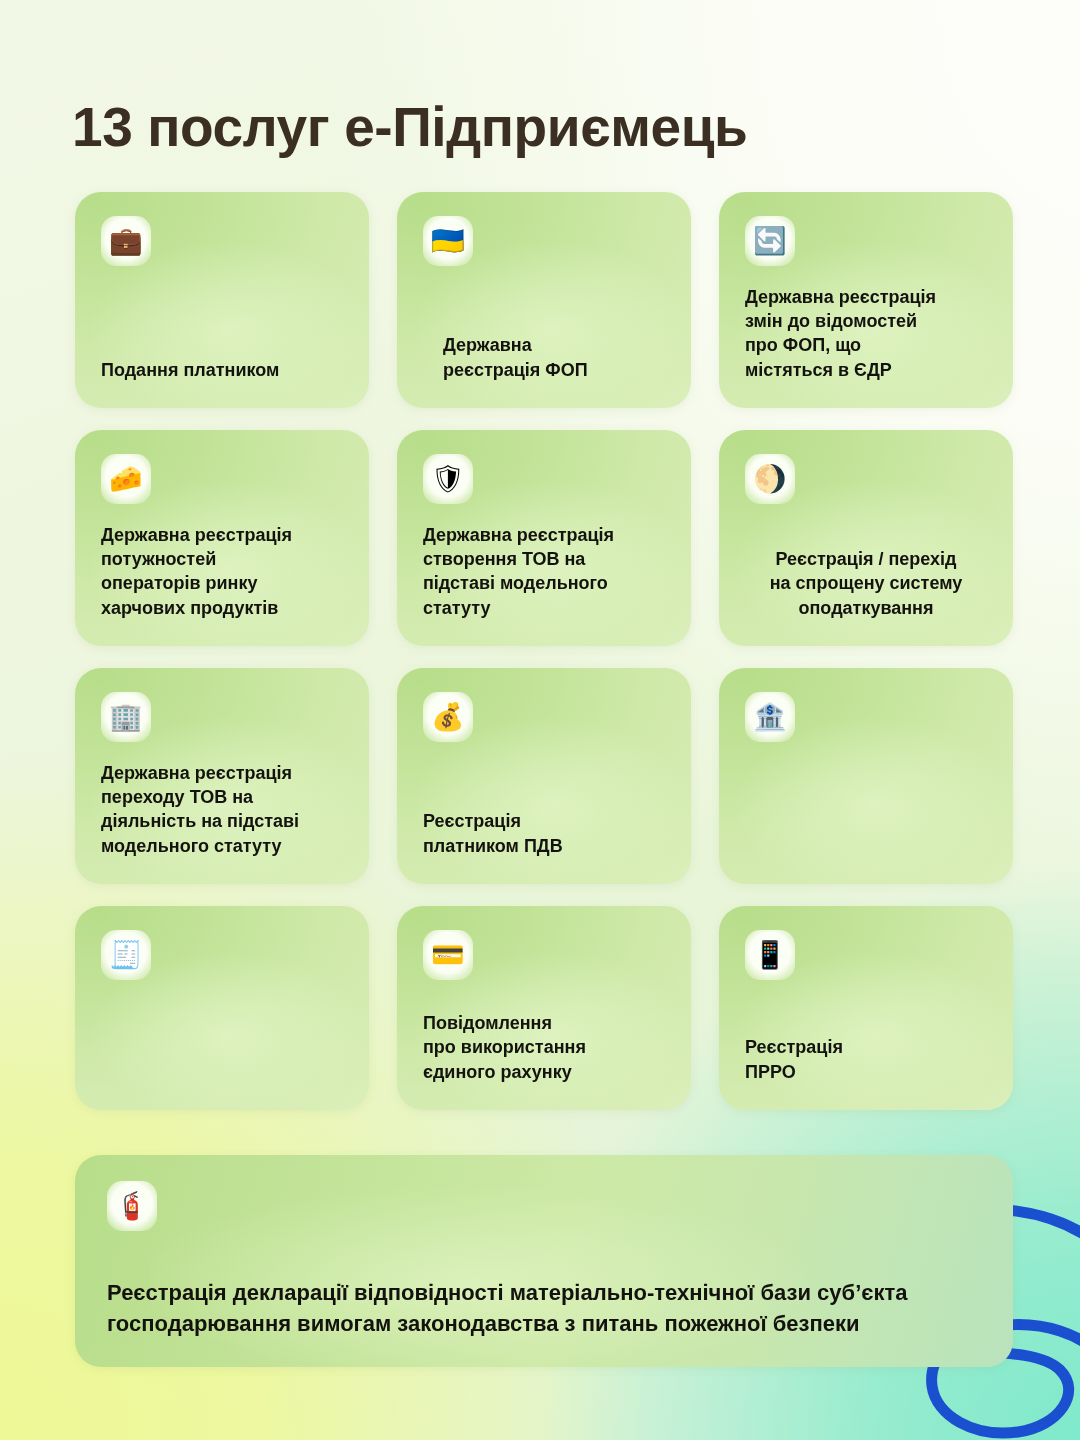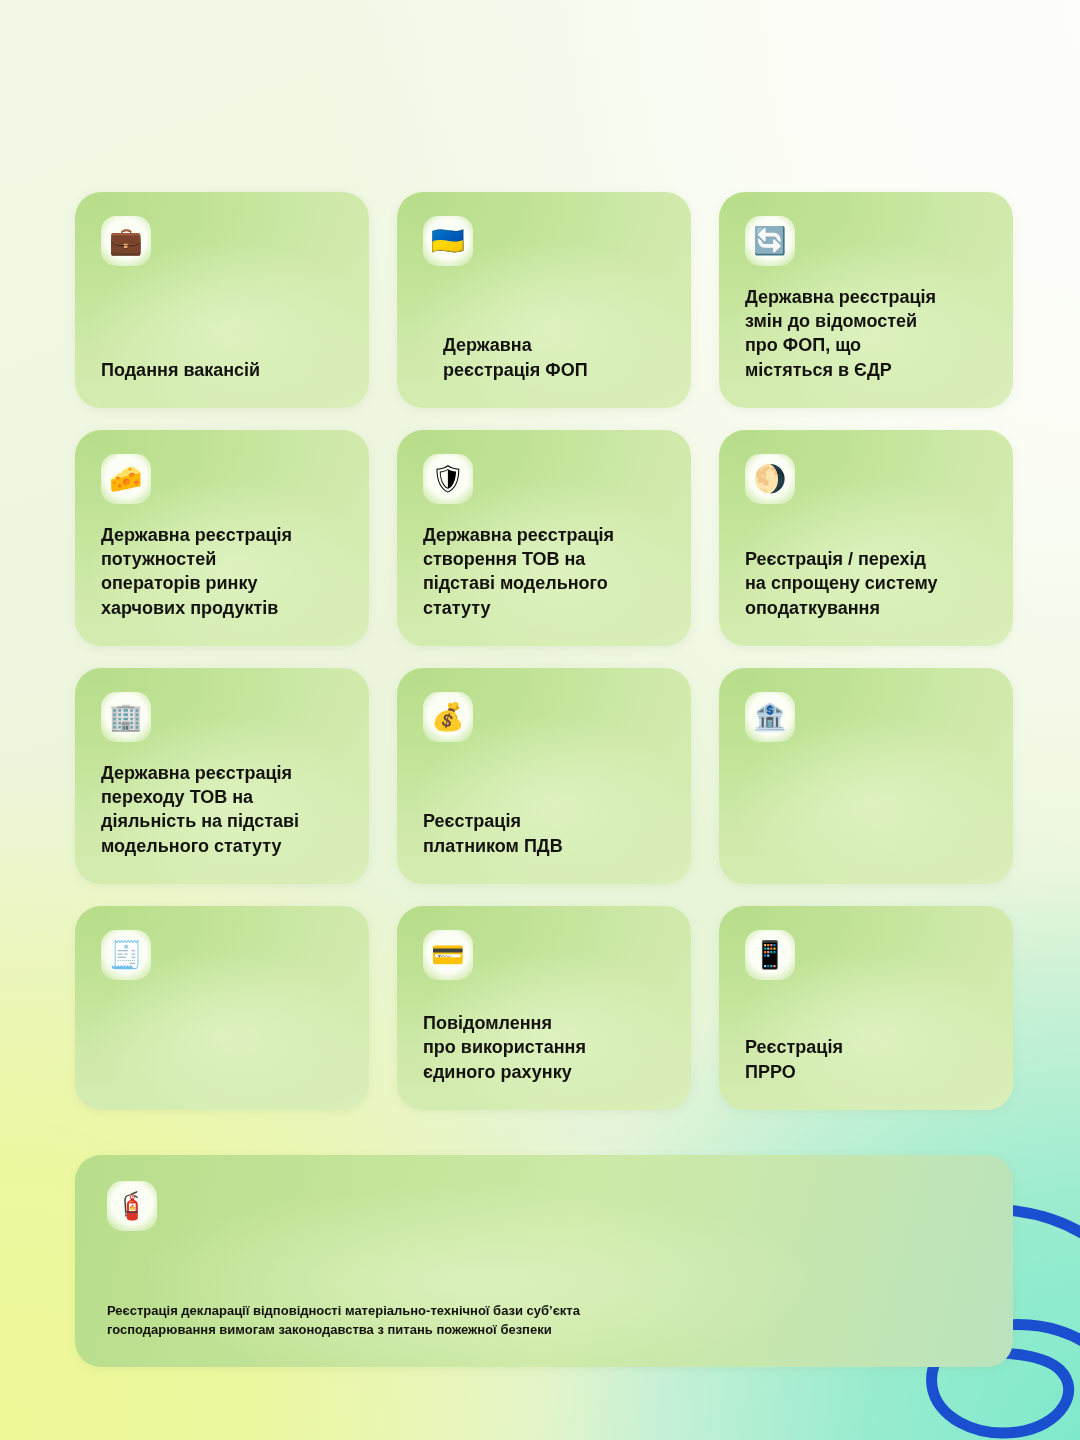--- a/index.html
+++ b/index.html
@@ -135,39 +135,40 @@
     content: "";
     position: absolute;
     left: 8%;
     top: 10%;
     width: 86%;
     height: 100%;
     background: radial-gradient(52% 56% at 40% 50%, rgba(226,245,198,0.7) 0%, rgba(226,245,198,0.2) 58%, rgba(226,245,198,0) 82%);
     pointer-events: none;
   }
   #wide-card .card-text {
-    font-size: 13px;
+    font-size: 22px;
     line-height: 1.42;
   }
 </style>
 </head>
 <body>
 
 <div id="poster">
 
   <svg id="ribbon" viewBox="0 0 260 260" fill="none" xmlns="http://www.w3.org/2000/svg" aria-hidden="true">
     <path d="M262 44 C205 6 120 6 66 42 C14 78 22 136 76 150 C128 163 206 150 232 176 C254 198 232 232 190 238 C146 244 108 222 104 192 C100 160 128 138 170 132 C214 126 256 140 276 166" stroke="#1a4fd0" stroke-width="11" stroke-linecap="round" fill="none"></path>
   </svg>
 
+  <h1 id="title" style="color: rgb(59, 46, 34);">13 послуг е-Підприємець</h1>
 
   <div id="grid">
 
     <div class="card r1">
       <div class="icon-chip">💼</div>
-      <div class="card-text" style="color: rgb(20, 18, 15);">Подання вакансій</div>
+      <div class="card-text" style="color: rgb(20, 18, 15);">Подання платником</div>
     </div>
 
     <div class="card r1">
       <div class="icon-chip">🇺🇦</div>
       <div class="card-text" style="color: rgb(20, 18, 15); margin-left: 20px;">Державна
 реєстрація ФОП</div>
     </div>
 
     <div class="card r1">
       <div class="icon-chip">🔄</div>
@@ -188,21 +189,21 @@
     <div class="card r2">
       <div class="icon-chip">🛡</div>
       <div class="card-text" style="color: rgb(20, 18, 15);">Державна реєстрація
 створення ТОВ на
 підставі модельного
 статуту</div>
     </div>
 
     <div class="card r2">
       <div class="icon-chip">🌖</div>
-      <div class="card-text" style="color: rgb(20, 18, 15);">Реєстрація / перехід
+      <div class="card-text" style="color: rgb(20, 18, 15); text-align: center;">Реєстрація / перехід
 на спрощену систему
 оподаткування</div>
     </div>
 
     <div class="card r3">
       <div class="icon-chip">🏢</div>
       <div class="card-text" style="color: rgb(20, 18, 15);">Державна реєстрація
 переходу ТОВ на
 діяльність на підставі
 модельного статуту</div>

